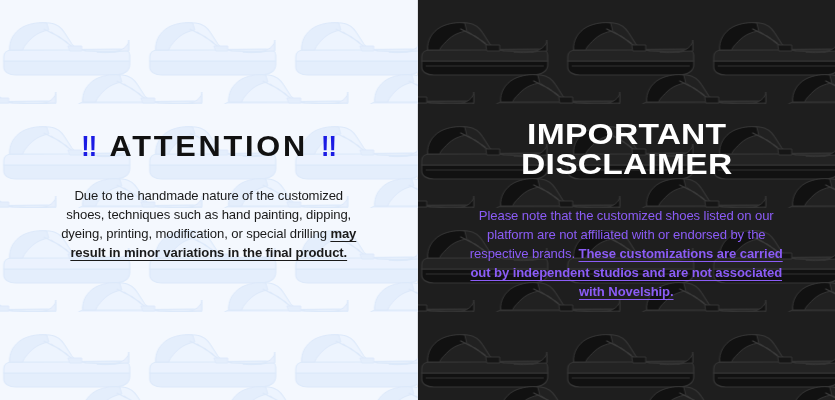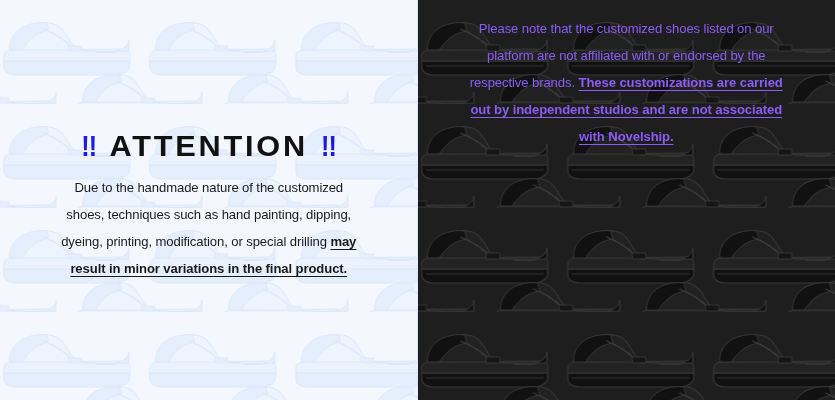--- a/index.html
+++ b/index.html
@@ -96,24 +96,24 @@
     line-height: 1.0;
     letter-spacing: 0.2px;
     color: #ffffff;
     transform: scaleX(1.12);
     transform-origin: center;
   }
   .heading-disclaimer .line { display: block; white-space: nowrap; }
 
   
   .body-text {
-    margin: 0;
+    margin: 12px;
     font-family: "Liberation Sans", sans-serif;
     font-size: 13.1px;
-    line-height: 27px;
+    line-height: 19px;
     letter-spacing: -0.1px;
   }
   .body-light {
     color: #1a1a1a;
     width: 300px;
     margin-left: auto;
     margin-right: auto;
   }
   .body-dark {
     color: #8b5cf6;
@@ -222,20 +222,26 @@
             <use href="#sneaker-d" x="2" y="20"></use>
             <use href="#sneaker-d" x="75" y="72"></use>
             <use href="#sneaker-d" x="-71" y="72"></use>
           </pattern>
         </defs>
         <rect width="418" height="400" fill="#1e1e1e"></rect>
         <rect width="418" height="400" fill="url(#pat-d)"></rect>
       </svg>
     </div>
 
+    <div class="content right-head-wrap">
+      <h1 class="heading-disclaimer">
+        <span class="line">IMPORTANT</span>
+        <span class="line">DISCLAIMER</span>
+      </h1>
+    </div>
 
     <div class="content right-body-wrap">
       <p class="body-text body-dark"><span>Please note that the customized shoes listed on our platform are not affiliated with or endorsed by the respective brands. </span><span class="emph">These customizations are carried out by independent studios and are not associated with Novelship.</span></p>
     </div>
 
   </section>
 
 </div>
 
 </body></html>

